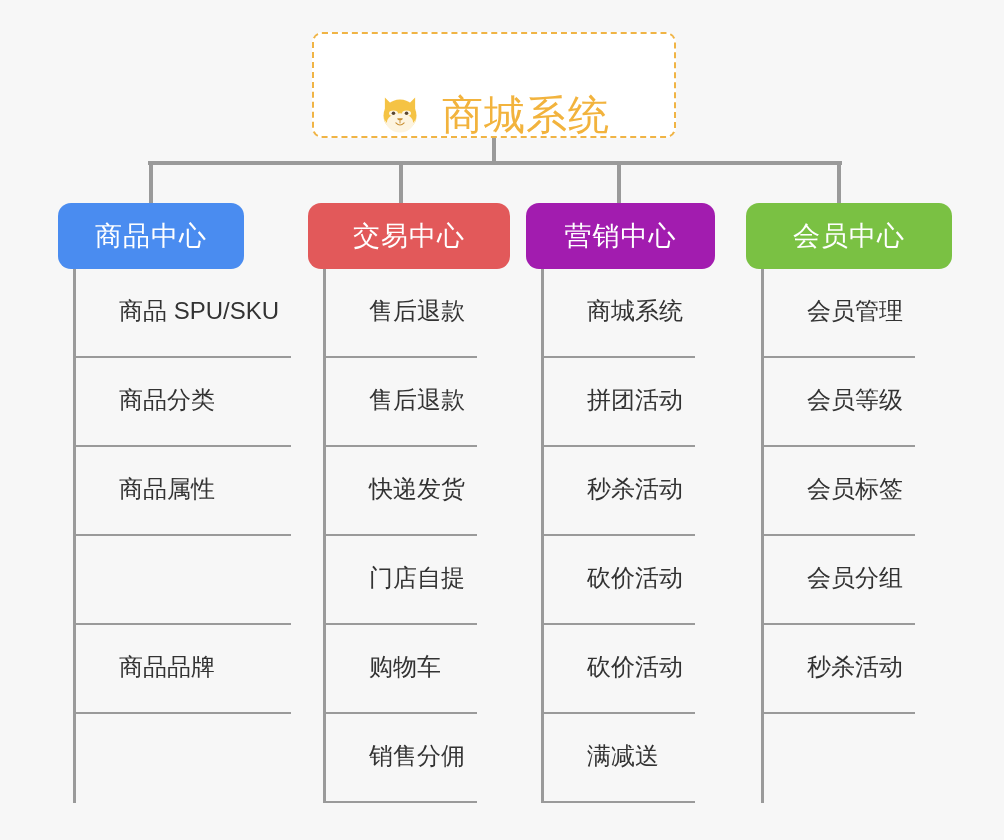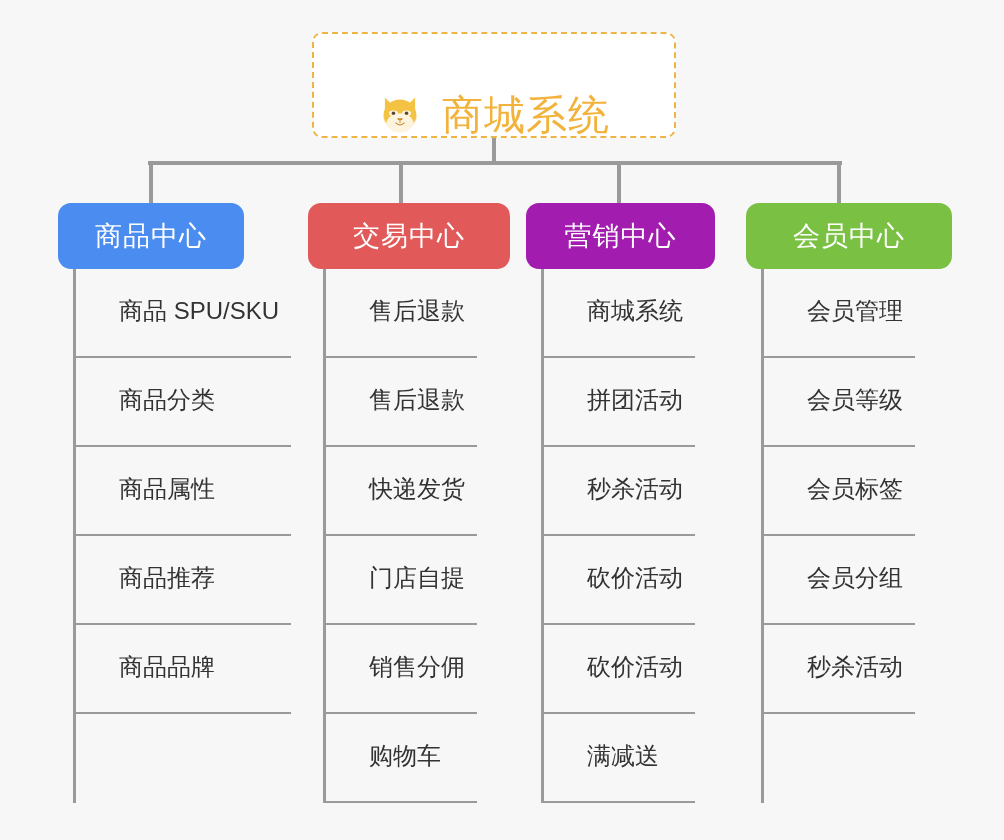--- a/index.html
+++ b/index.html
@@ -176,21 +176,20 @@
           </div>
           <div class="leaf">
             <span class="leaf-label">商品分类</span>
             <div class="leaf-rule"></div>
           </div>
           <div class="leaf">
             <span class="leaf-label">商品属性</span>
             <div class="leaf-rule"></div>
           </div>
           <div class="leaf">
-            <span class="leaf-label">商品推荐</span>
             <div class="leaf-rule"></div>
           </div>
           <div class="leaf">
             <span class="leaf-label">商品品牌</span>
             <div class="leaf-rule"></div>
           </div>
         </div>
       </div>
       <div class="column" style="left: 308px;">
         <div class="drop" style="left: 91px;"></div>
@@ -209,25 +208,25 @@
           </div>
           <div class="leaf">
             <span class="leaf-label">快递发货</span>
             <div class="leaf-rule"></div>
           </div>
           <div class="leaf">
             <span class="leaf-label">门店自提</span>
             <div class="leaf-rule"></div>
           </div>
           <div class="leaf">
+            <span class="leaf-label">购物车</span>
+            <div class="leaf-rule"></div>
+          </div>
+          <div class="leaf">
             <span class="leaf-label">销售分佣</span>
-            <div class="leaf-rule"></div>
-          </div>
-          <div class="leaf">
-            <span class="leaf-label">购物车</span>
             <div class="leaf-rule"></div>
           </div>
         </div>
       </div>
       <div class="column" style="left: 526px;">
         <div class="drop" style="left: 91px;"></div>
         <div class="cat-header" style="width: 189px; background: #a21caf;">
           <span>营销中心</span>
         </div>
         <div class="trunk" style="height: 534px;"></div>

